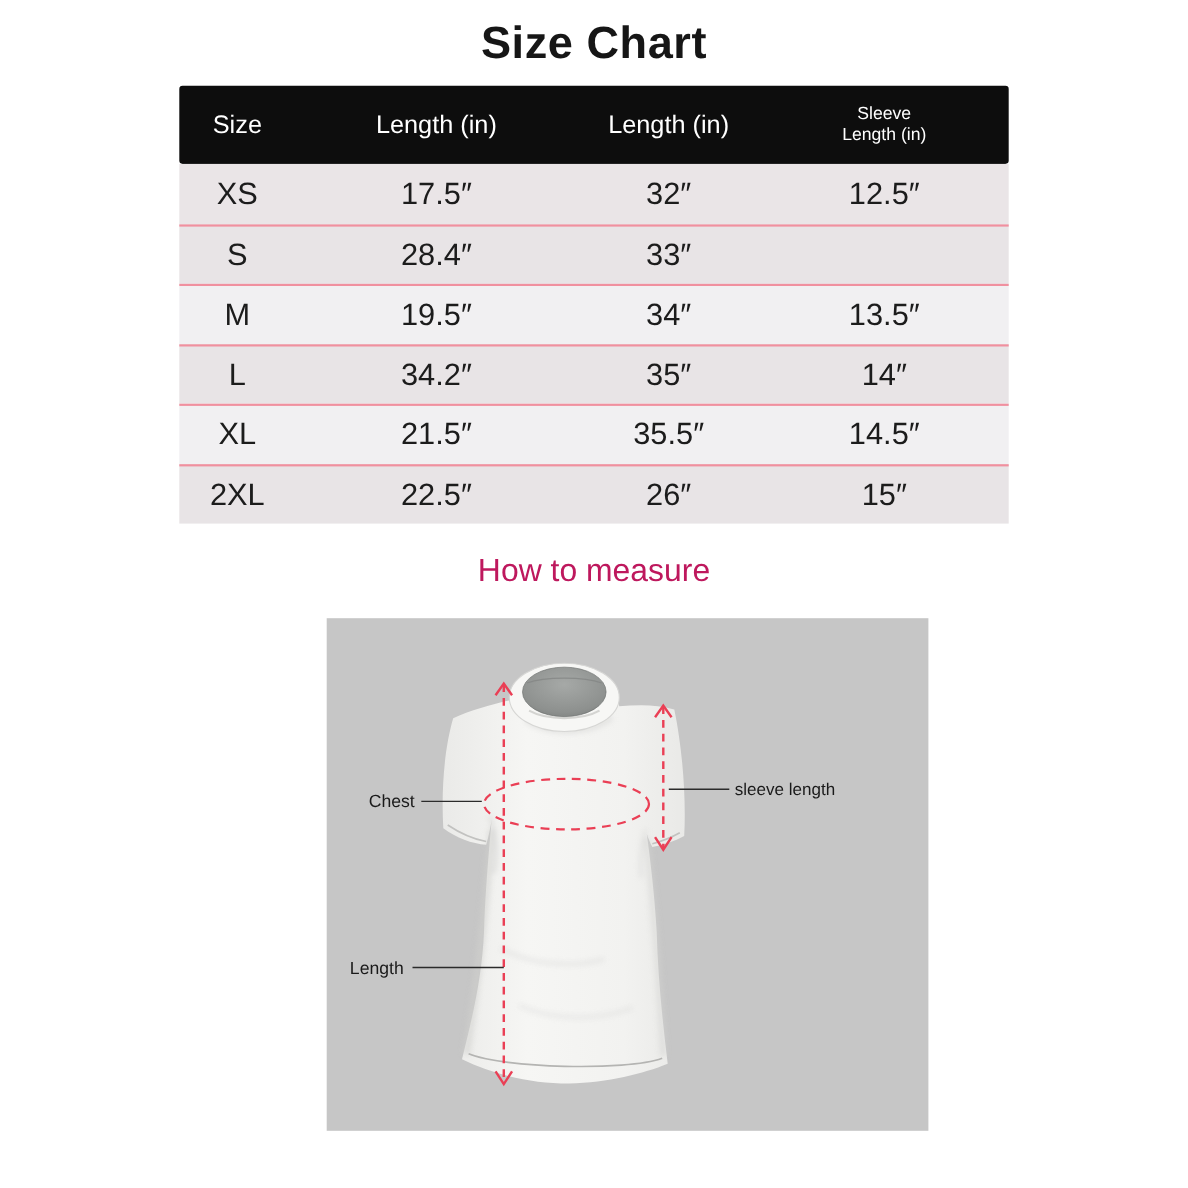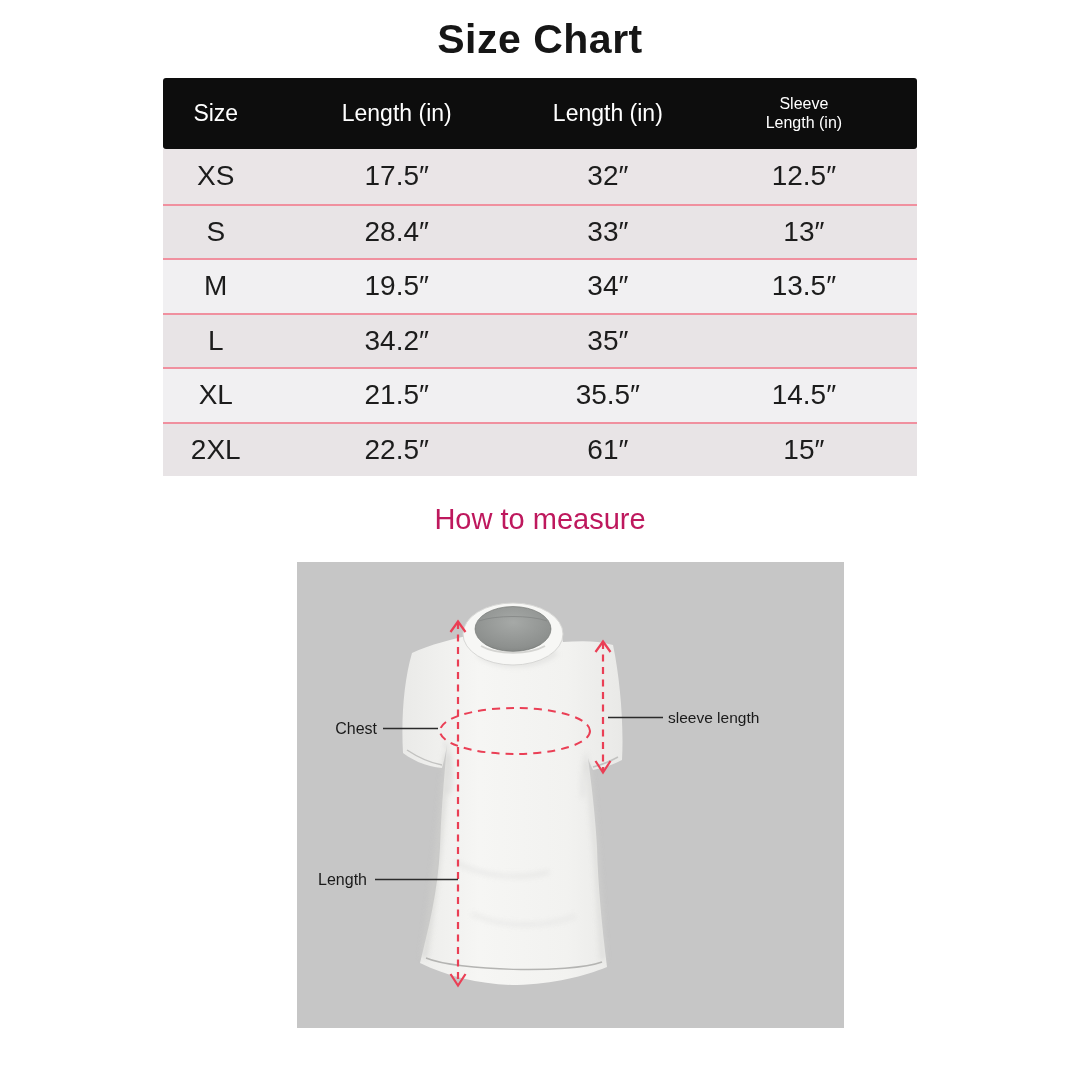--- a/index.html
+++ b/index.html
@@ -45,43 +45,43 @@
       <div class="trow">
         <div>XS</div>
         <div>17.5″</div>
         <div>32″</div>
         <div>12.5″</div>
       </div>
       <div class="trow">
         <div>S</div>
         <div>28.4″</div>
         <div>33″</div>
-        <div>13″</div>
       </div>
       <div class="trow">
         <div>M</div>
         <div>19.5″</div>
         <div>34″</div>
         <div>13.5″</div>
       </div>
       <div class="trow">
         <div>L</div>
         <div>34.2″</div>
         <div>35″</div>
+        <div>14″</div>
       </div>
       <div class="trow">
         <div>XL</div>
         <div>21.5″</div>
         <div>35.5″</div>
         <div>14.5″</div>
       </div>
       <div class="trow">
         <div>2XL</div>
         <div>22.5″</div>
-        <div>61″</div>
+        <div>26″</div>
         <div>15″</div>
       </div>
     </div>
   </div>
 
   <div class="h2">How to measure</div>
 
   <div class="diagram">
     <svg width="486" height="466" viewBox="0 0 486 466">
       <defs>

